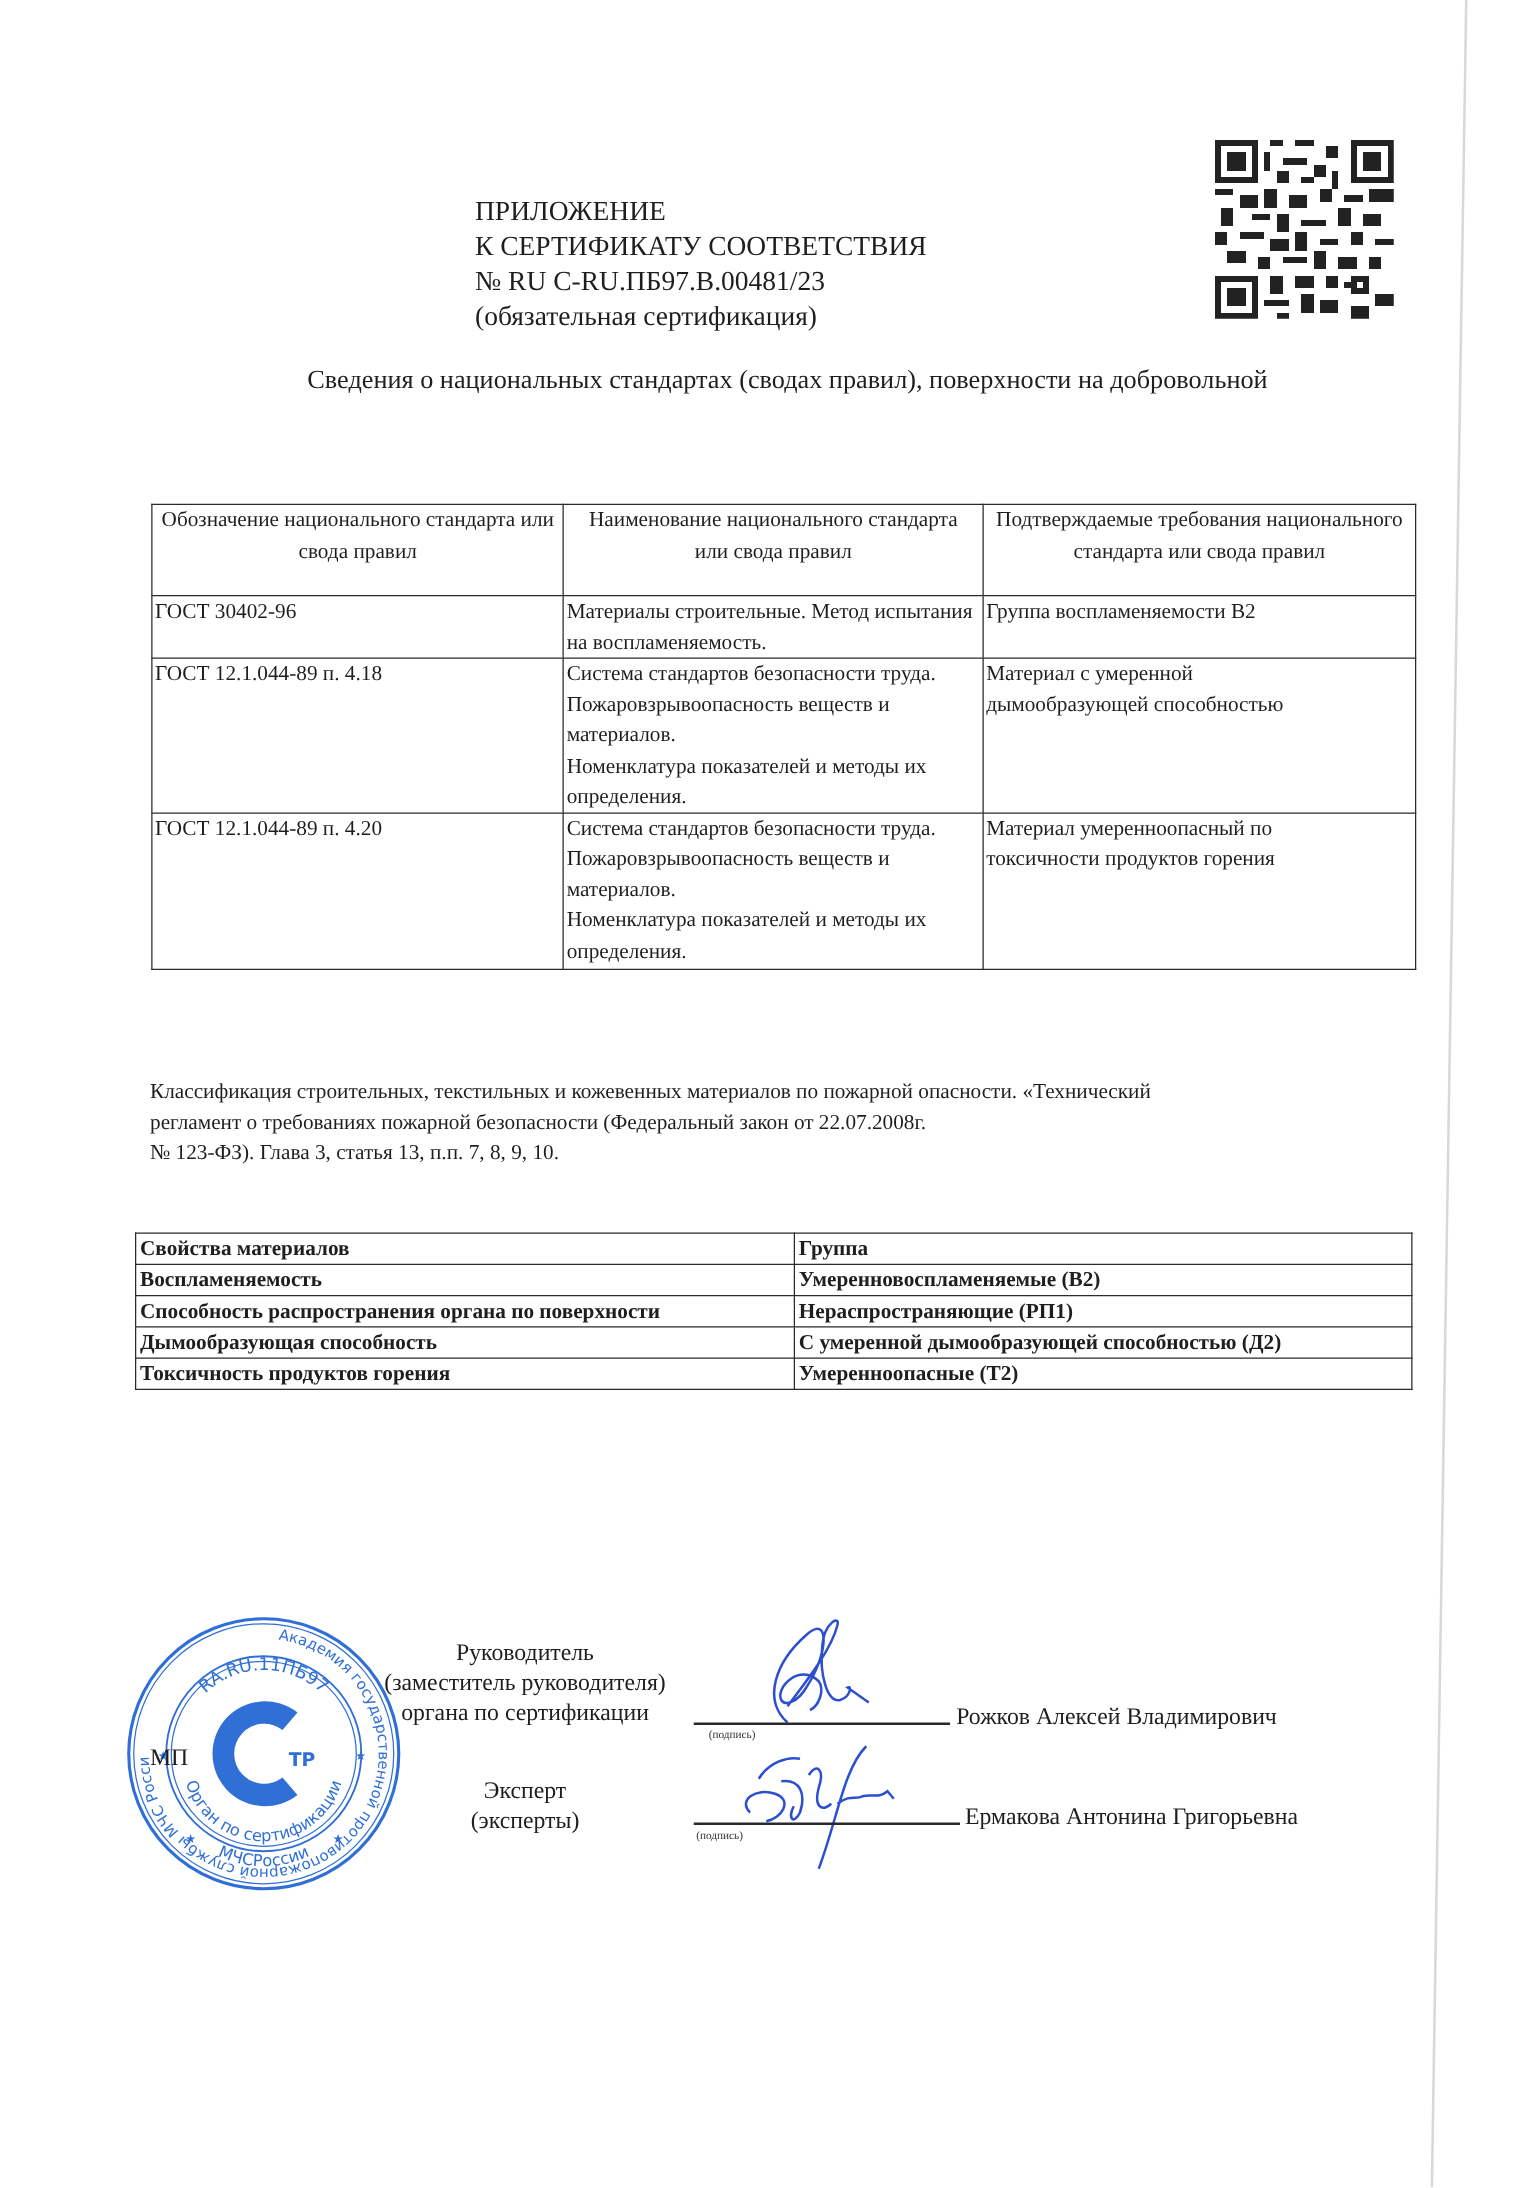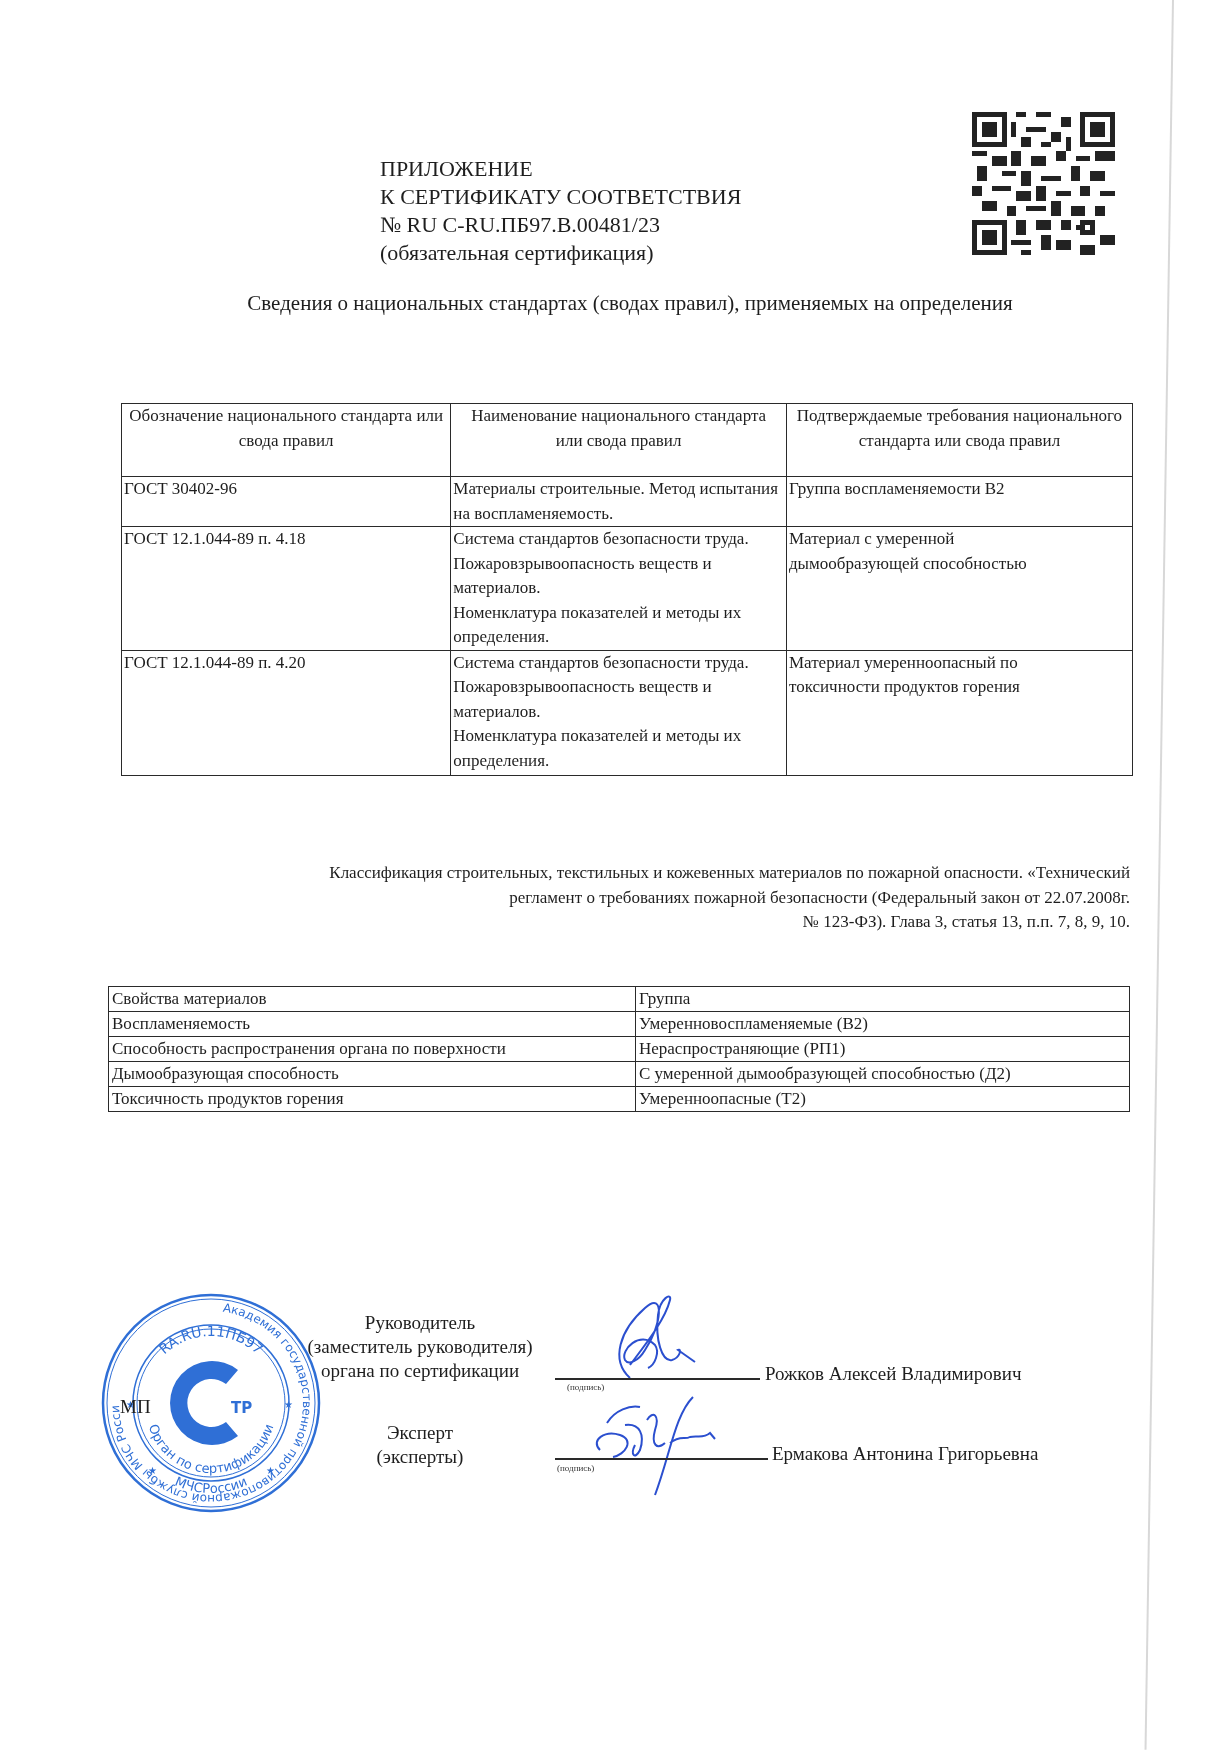--- a/index.html
+++ b/index.html
@@ -13,24 +13,24 @@
   .subtitle { left:130px; width:1000px; top:289px; text-align:center; font-size:21px; line-height:28px; }
 
   table { border-collapse:collapse;margin-top:28px; }
   .t1 { position:absolute; left:121px; top:375px; width:1012px; font-size:17px; }
   .t1 td, .t1 th { border:1.5px solid #2a2a2a; vertical-align:top; padding:0 2px; line-height:24.5px; font-weight:normal; }
   .t1 th { text-align:center; padding:0 6px; }
   .t1 .c1 { width:328px; }
   .t1 .c2 { width:331px; }
   .t1 .c3 { width:341px; }
 
-  .para { left:120px; width:1010px; top:861px; text-align:right; font-size:17px; line-height:24.5px; }
+  .para { left:120px; width:1010px; top:861px; text-align:left; font-size:17px; line-height:24.5px; }
 
   .t2 { position:absolute; left:108px; top:958px; width:1022px; font-size:17px; }
-  .t2 td { border:1.5px solid #2a2a2a; padding:0 3px; height:24px; line-height:22px; }
+  .t2 td { border:1.5px solid #2a2a2a; padding:0 3px; height:24px; line-height:22px;font-weight:bold; }
   .t2 .c1 { width:520px; }
 
   .stamp { left:98px; top:1290px; width:226px; height:226px; }
   .mp { left:120px; top:1396px; font-size:19px; }
   .role { text-align:center; font-size:19px; line-height:24px; }
   .role1 { left:300px; width:240px; top:1311px; }
   .role2 { left:300px; width:240px; top:1421px; }
   .sigline { position:absolute; height:1.5px; background:#2a2a2a; }
   .sig-caption { font-size:9px; color:#333; }
   .name { font-size:19px; }
@@ -104,21 +104,21 @@
     <rect x="8" y="26" width="4" height="1"></rect>
       <rect x="14" y="25" width="2" height="3"></rect>
       <rect x="17" y="26" width="3" height="2"></rect>
     <rect x="22" y="27" width="3" height="2"></rect>
       <rect x="26" y="25" width="3" height="2"></rect>
       <rect x="10" y="28" width="2" height="1"></rect>
   </g>
 </svg>
 
 <div class="abs subtitle">
-  <div>Сведения о национальных стандартах (сводах правил), применяемых на определения</div>
+  <div>Сведения о национальных стандартах (сводах правил), поверхности на добровольной</div>
 </div>
 
 <table class="t1">
   <tbody>
       <tr style="height:73px">
     <th class="c1">Обозначение национального стандарта или свода правил</th>
     <th class="c2">Наименование национального стандарта или свода правил</th>
     <th class="c3">Подтверждаемые требования национального стандарта или свода правил</th>
   </tr>
   <tr style="height:49px">

